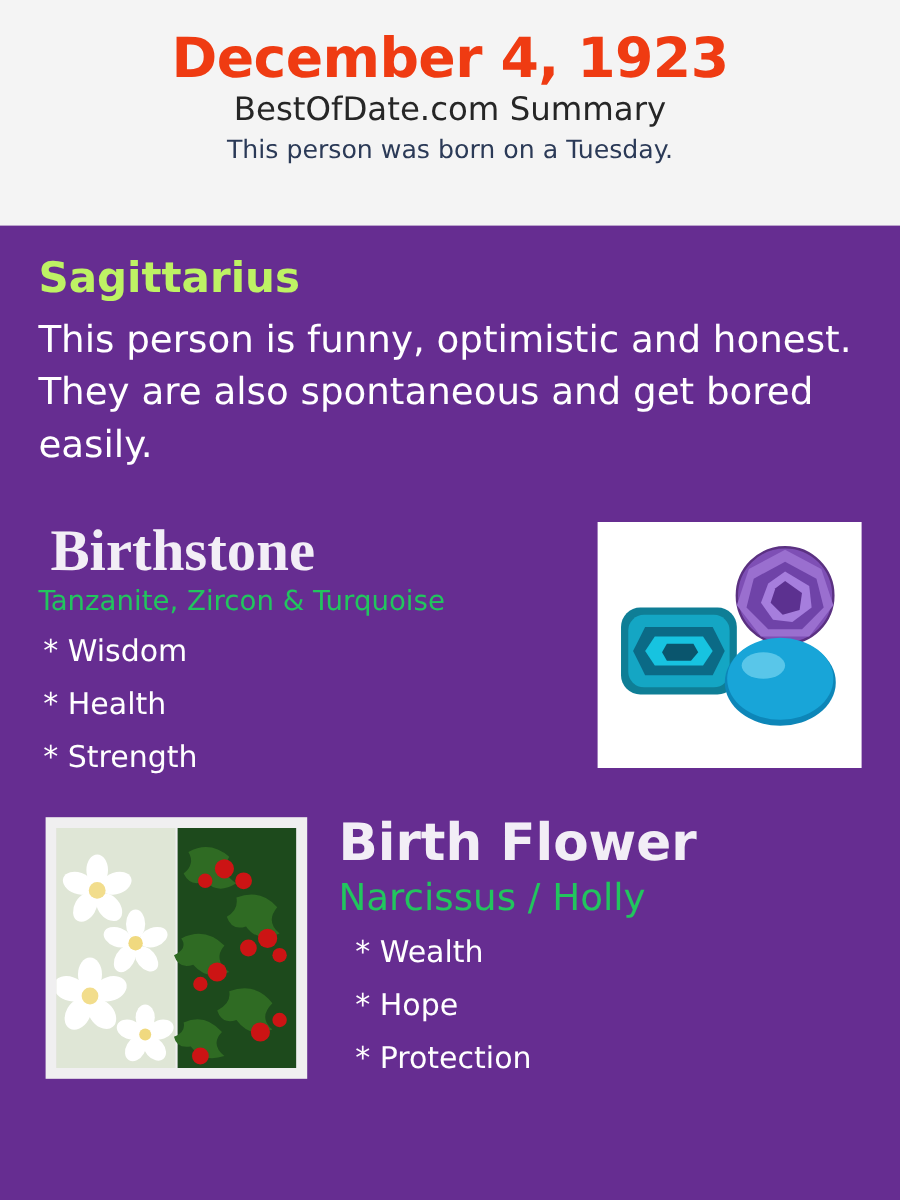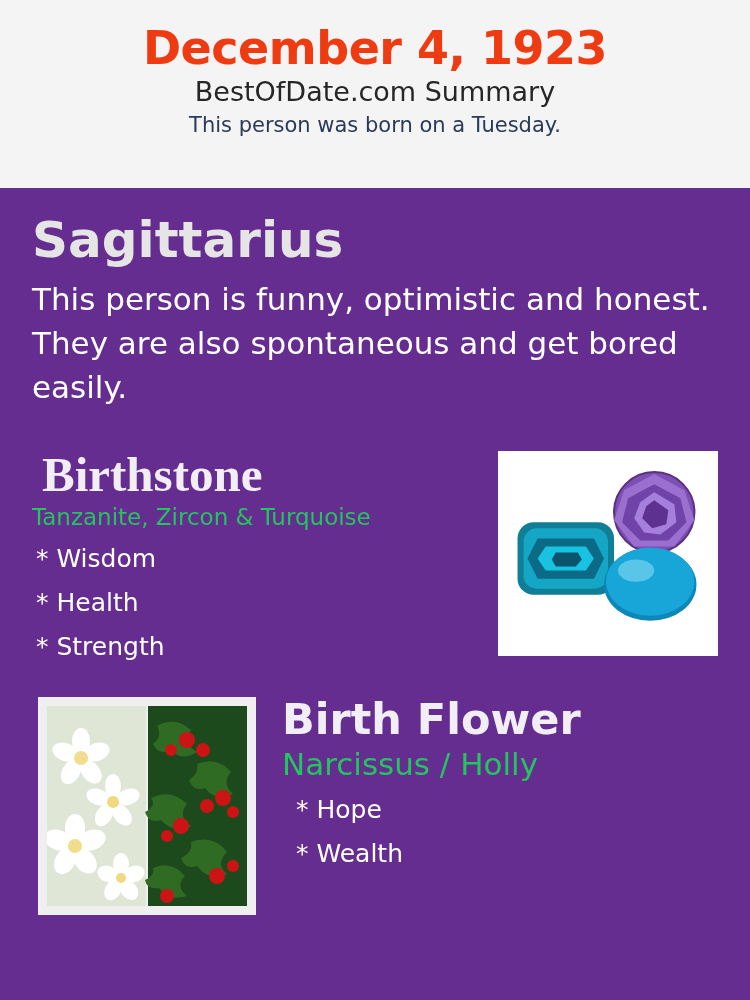--- a/index.html
+++ b/index.html
@@ -56,23 +56,23 @@
     left: 0;
     top: 188px;
     width: 750px;
     height: 812px;
     box-sizing: border-box;
     padding: 26px 32px 0 32px;
     color: #ffffff;
   }
 
   .zodiac-title {
-    font-size: 50px;
+    font-size: 35px;
     font-weight: bold;
-    color: #e5e5e5;
+    color: #bef264;
     line-height: 1.05;
     margin: 0 0 10px 0;
   }
   .zodiac-desc {
     font-size: 31px;
     line-height: 1.42;
     color: #ffffff;
     margin: 0;
     max-width: 690px;
   }
@@ -284,19 +284,20 @@
             <circle cx="170" cy="170" r="8"></circle>
             <circle cx="186" cy="160" r="6"></circle>
             <circle cx="120" cy="190" r="7"></circle>
           </g>
         </svg>
       </div>
 
       <div class="flower-text">
         <div class="flower-title">Birth Flower</div>
         <div class="flower-sub">Narcissus / Holly</div>
+        <div class="flower-bullet">* Wealth</div>
         <div class="flower-bullet">* Hope</div>
-        <div class="flower-bullet">* Wealth</div>
+        <div class="flower-bullet">* Protection</div>
       </div>
     </div>
 
   </div>
 </div>
 
 </body></html>

